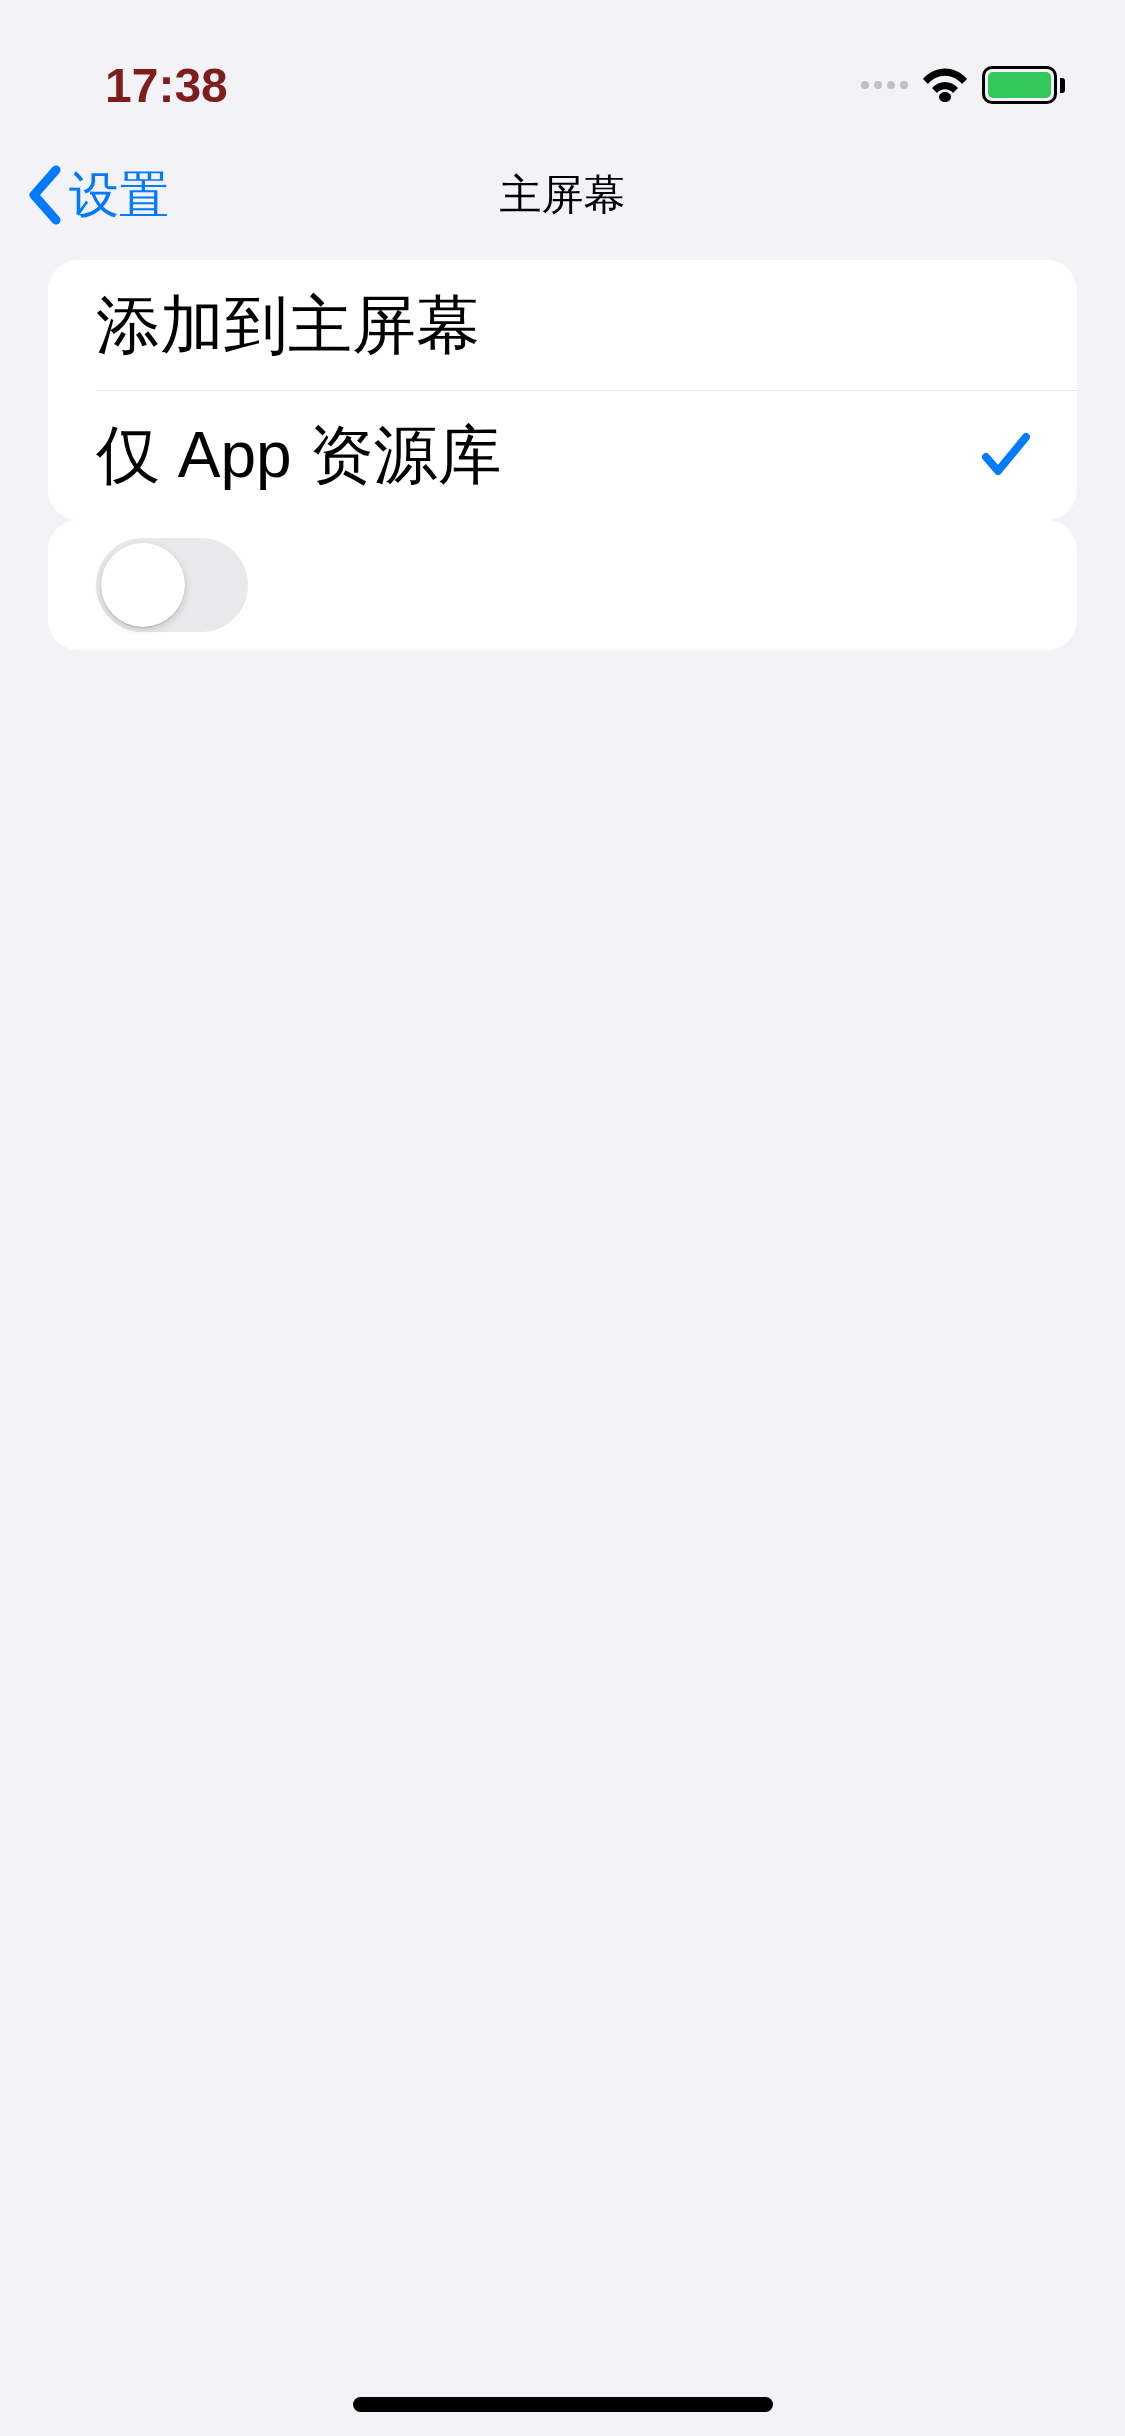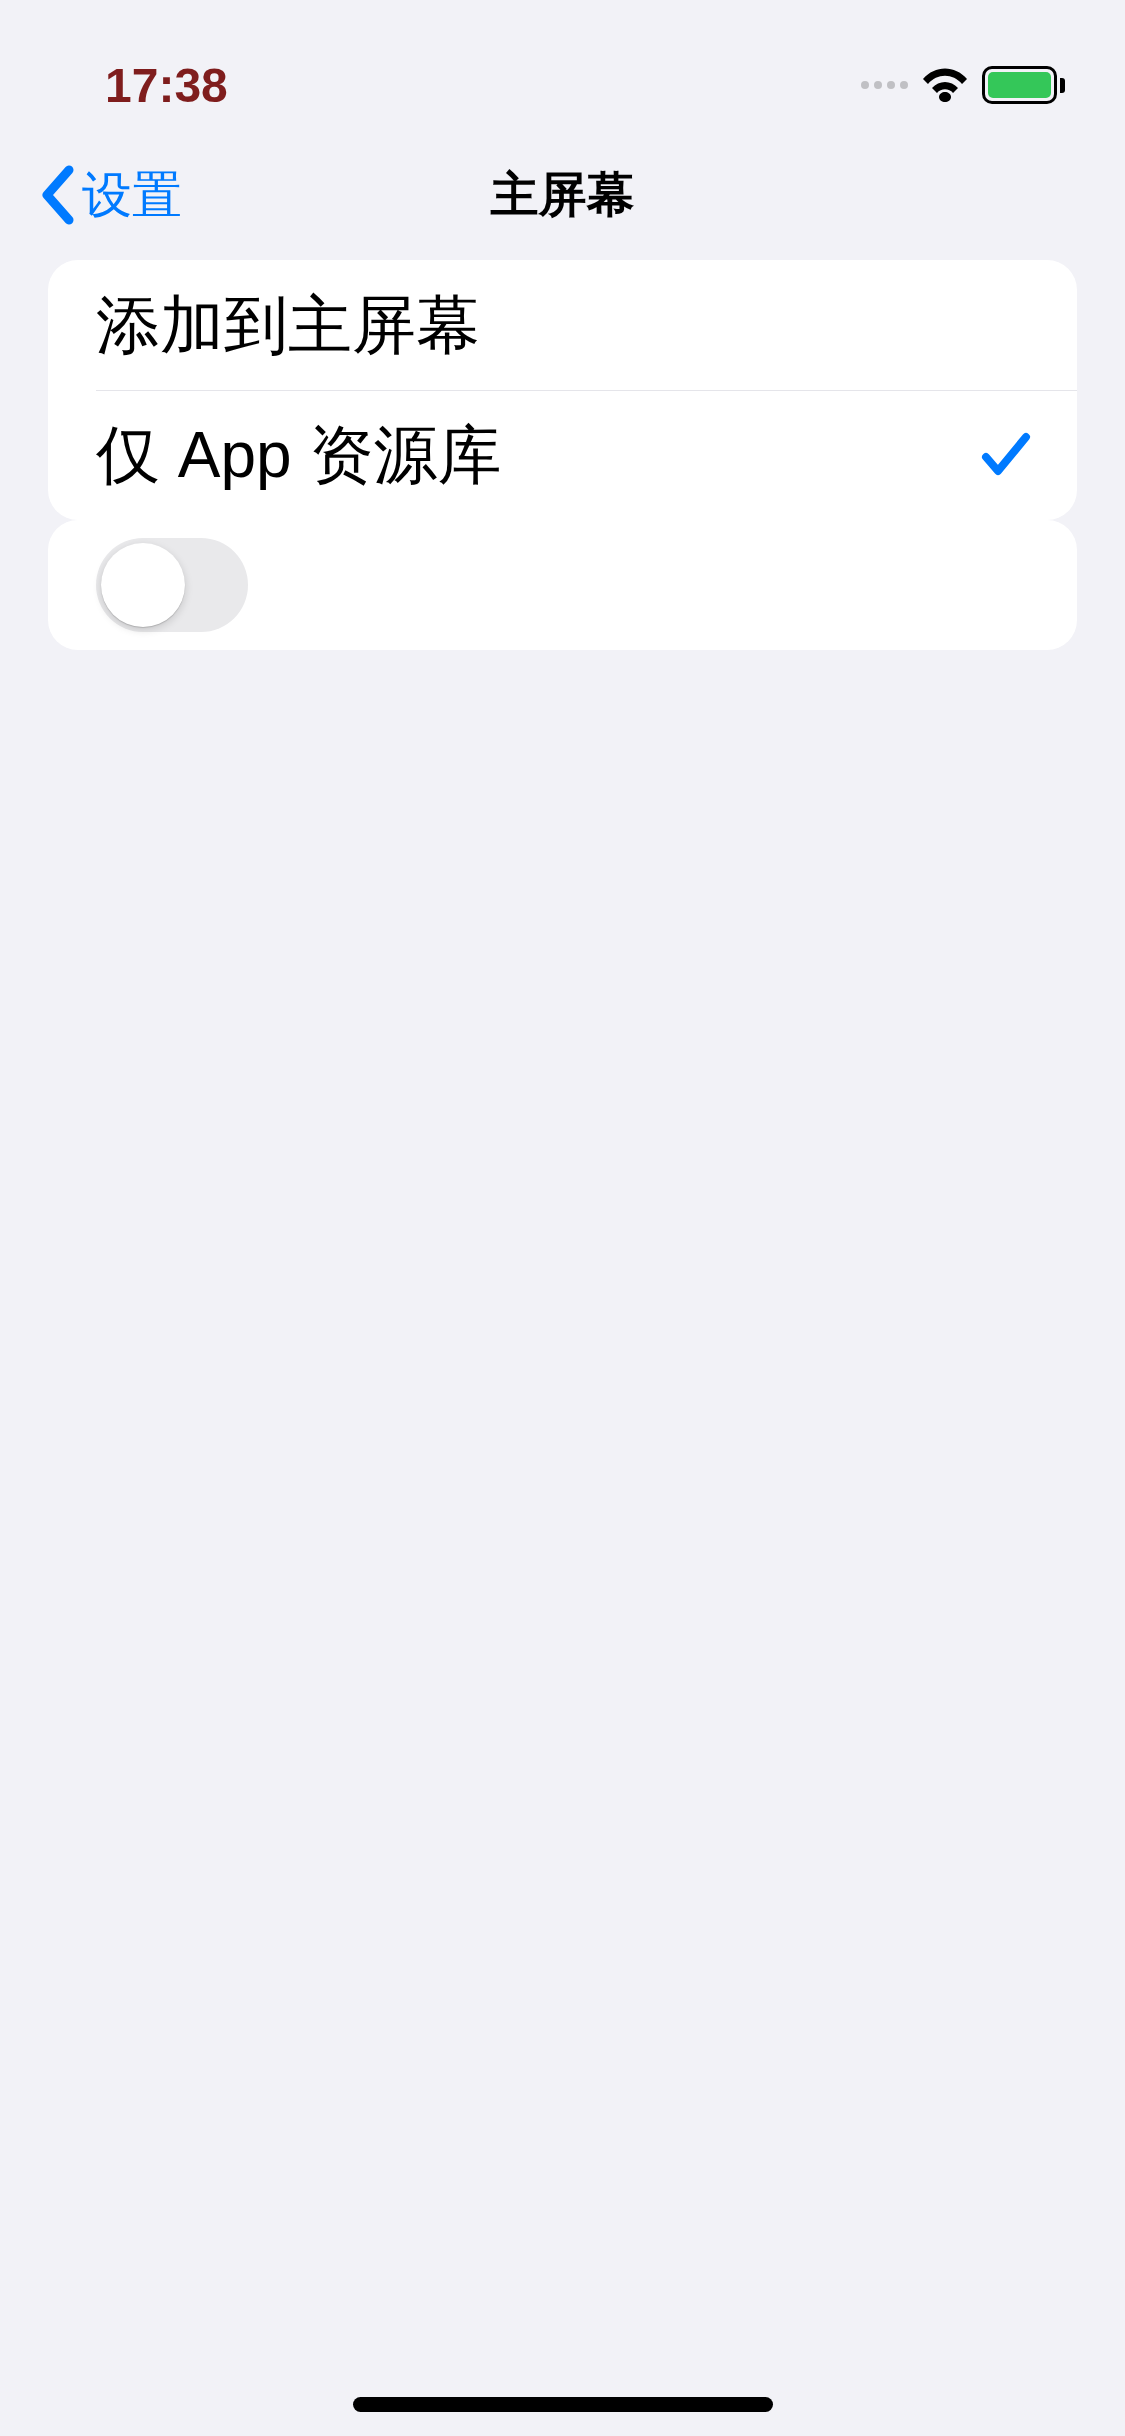--- a/index.html
+++ b/index.html
@@ -71,35 +71,35 @@
     .nav-bar {
       height: 130px;
       position: relative;
       display: flex;
       align-items: center;
     }
     .nav-back {
       display: flex;
       align-items: center;
       gap: 5px;
-      padding-left: 39px;
+      padding-left: 26px;
       color: #007aff;
     }
     .nav-back-chevron svg { display:block; }
     .nav-back-label {
       font-size: 50px;
       font-weight: 400;
       color: #007aff;
     }
     .nav-title {
       position: absolute;
       left: 50%;
       transform: translateX(-50%);
-      font-size: 48px;
-      font-weight: 700;
+      font-size: 42px;
+      font-weight: 400;
       color: #000;
     }
 
     
     .content {
       padding: 0 48px;
     }
     .section-header {
       font-size: 40px;
       color: #87878c;

